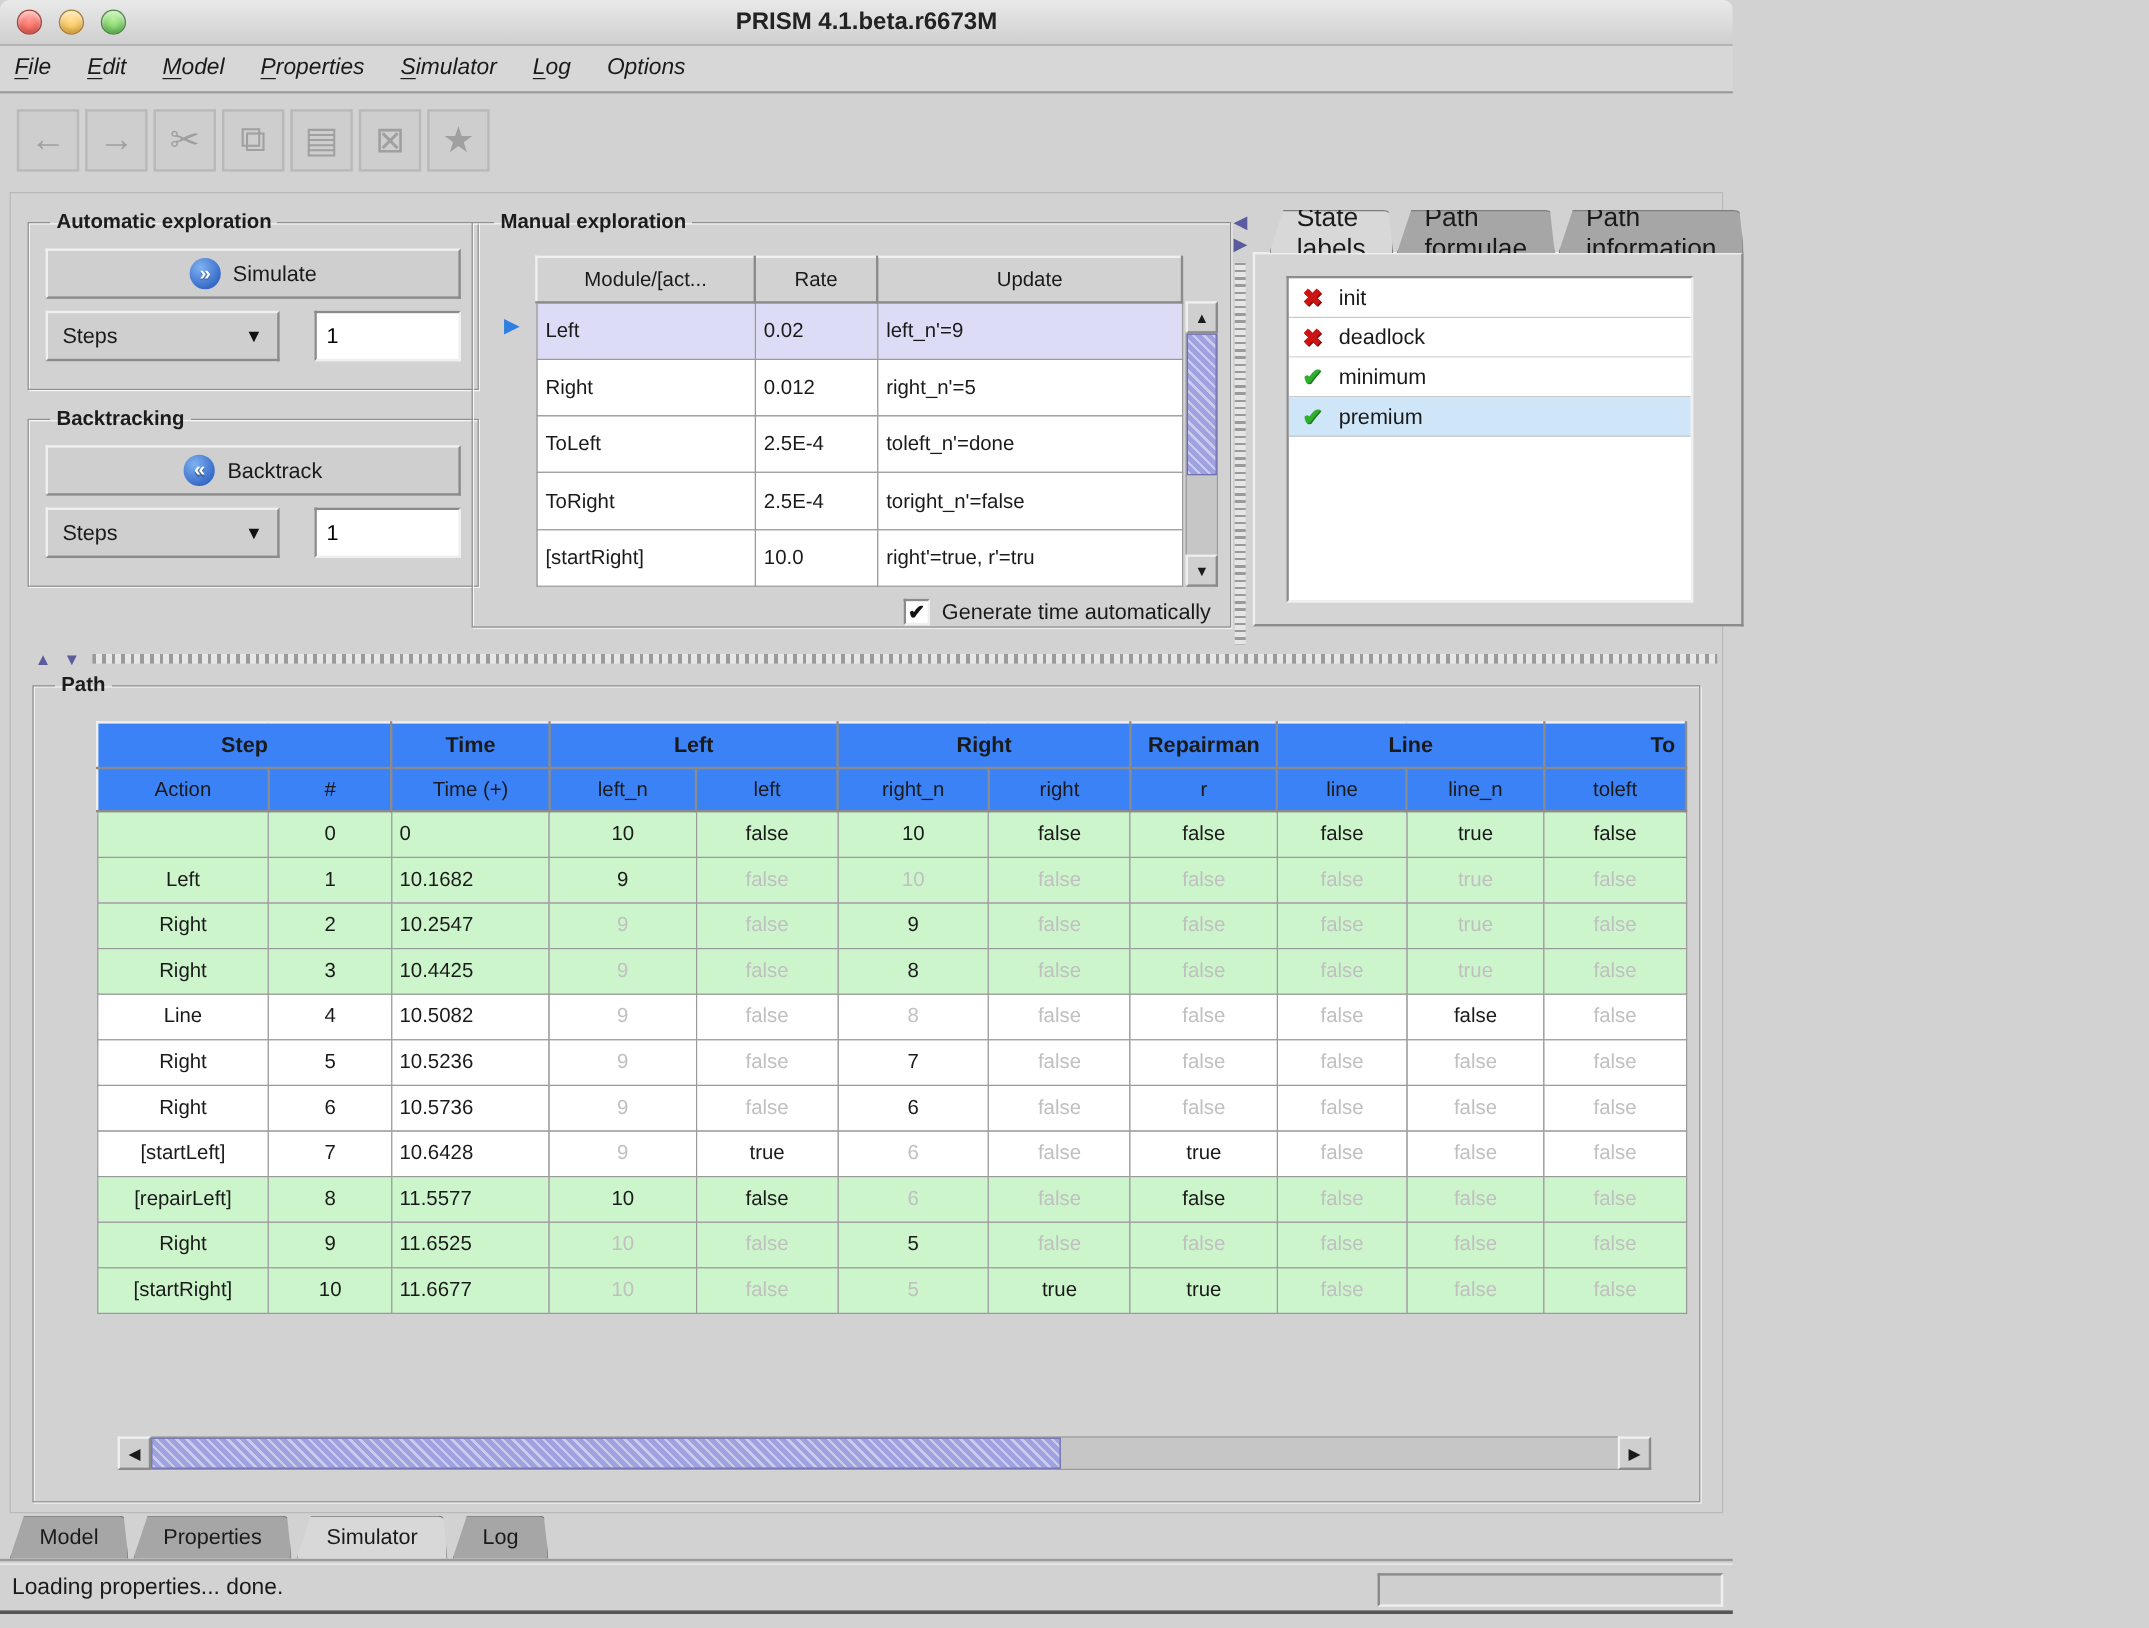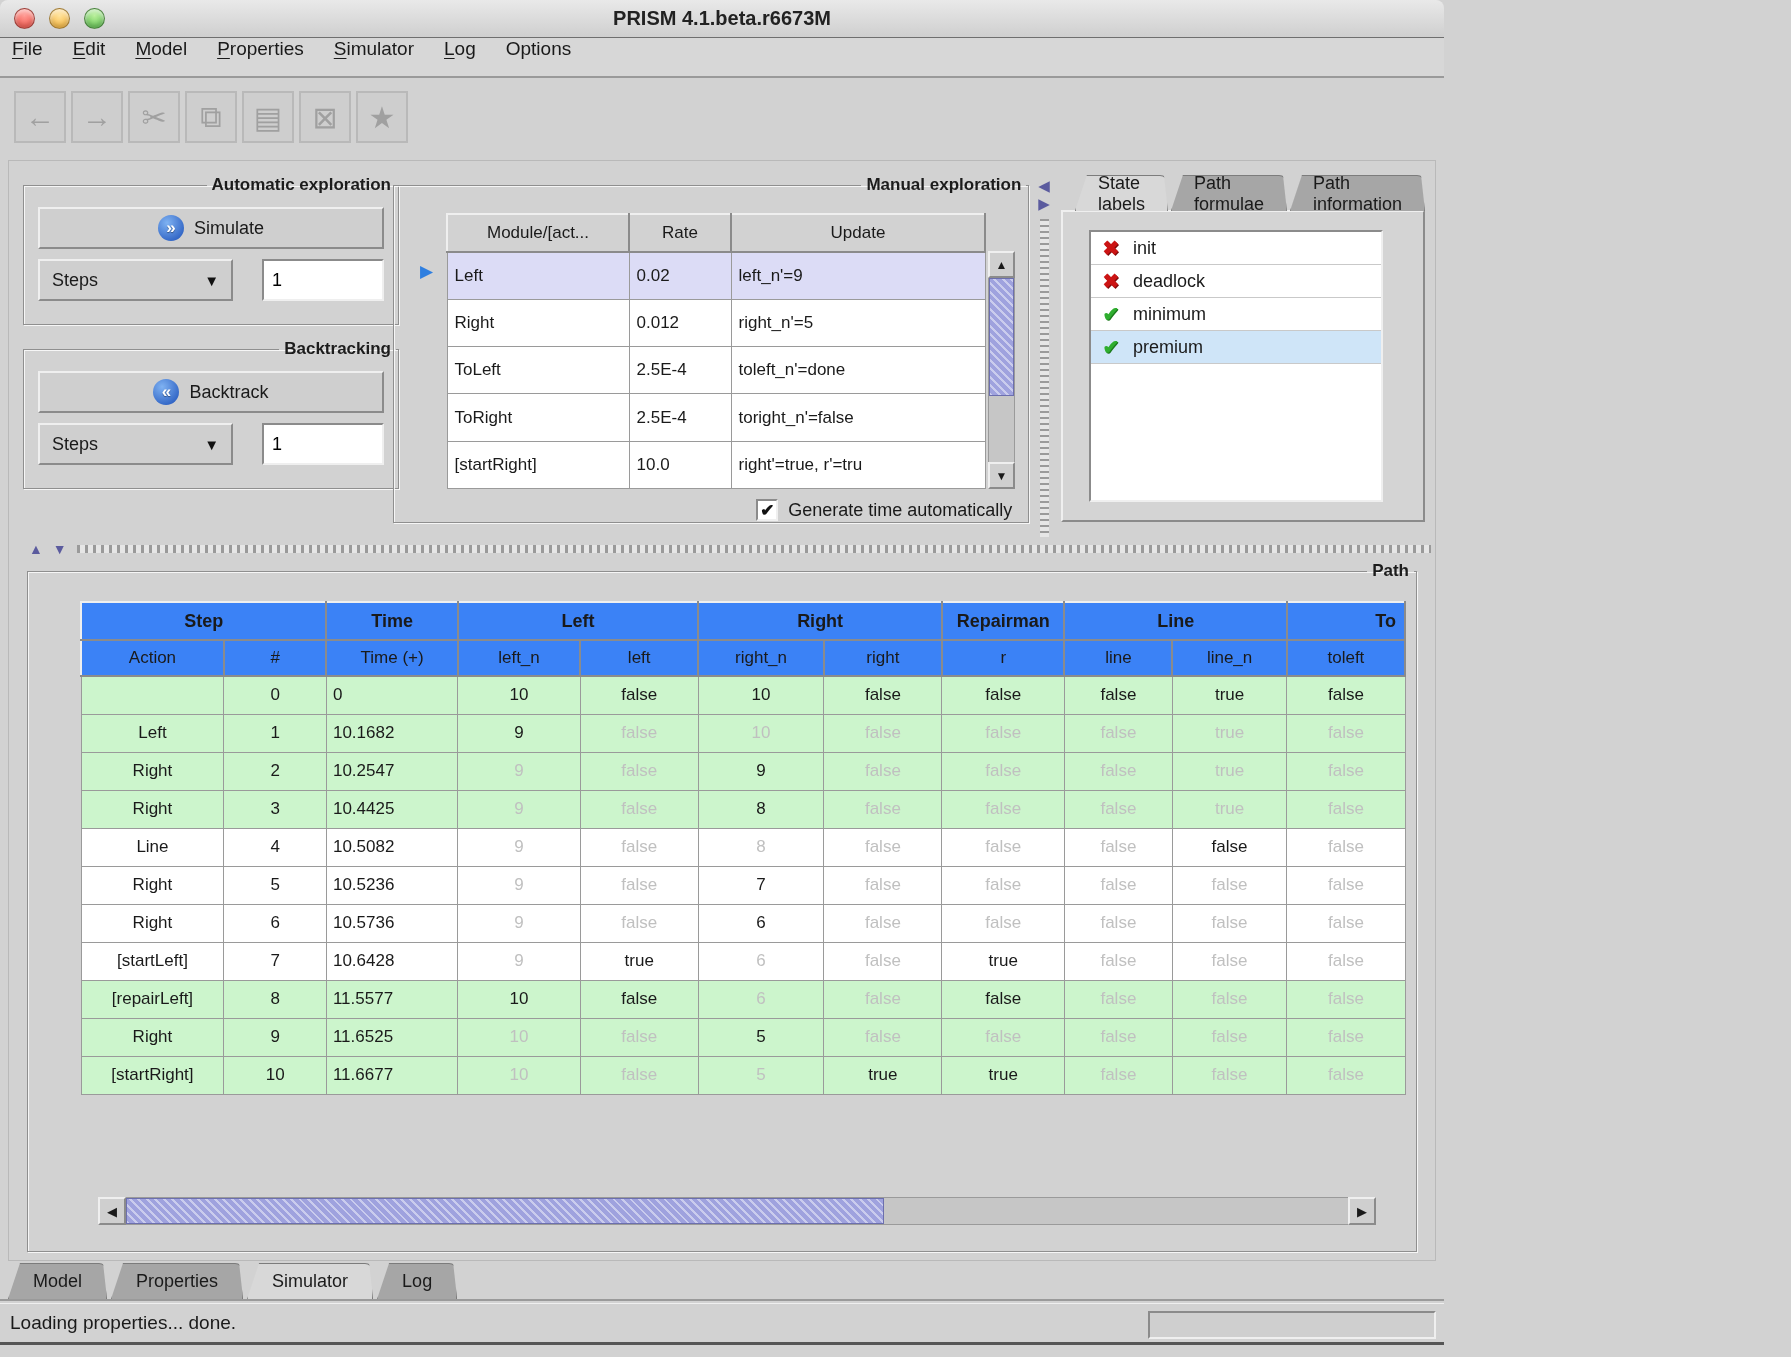--- a/index.html
+++ b/index.html
@@ -13,38 +13,38 @@
               border-radius:8px 8px 0 0; position:relative; display:flex; align-items:center; justify-content:center; }
   .title-text { font-size:20px; font-weight:bold; color:#222; }
   .lights { position:absolute; left:14px; top:8px; display:flex; gap:14px; }
   .light { width:21px; height:21px; border-radius:50%; border:1px solid rgba(0,0,0,.35);
            box-shadow:inset 0 3px 4px rgba(255,255,255,.65), inset 0 -3px 4px rgba(0,0,0,.18); }
   .light.red{ background:radial-gradient(circle at 50% 35%, #ff9a93, #ee4b40); }
   .light.yellow{ background:radial-gradient(circle at 50% 35%, #ffe29a, #f4ad2d); }
   .light.green{ background:radial-gradient(circle at 50% 35%, #b9f09a, #52b946); }
 
   
-  .menubar { height:40px; display:flex; padding-left:12px; gap:30px;
-             background:#d7d7d7; border-bottom:2px solid #9a9a9a; font-size:19px; }
+  .menubar { height:40px; display:flex; align-items:center; padding-left:12px; gap:30px;
+             background:#d7d7d7; border-bottom:2px solid #9a9a9a; font-size:19px;font-style:italic; }
   .menu-item { cursor:default; }
   .menu-item u { text-decoration:underline; text-underline-offset:3px; }
 
   
   .toolbar { height:78px; display:flex; align-items:center; padding-left:14px; gap:5px; background:#d2d2d2; }
   .tool-btn { width:52px; height:52px; border:2px solid #b9b9b9; background:#cecece;
               display:flex; align-items:center; justify-content:center;
               font-size:30px; color:#a0a0a0; }
 
   
   .bevel-out { border:2px solid; border-color:#efefef #8b8b8b #8b8b8b #efefef; }
   .bevel-in  { border:2px solid; border-color:#8b8b8b #efefef #efefef #8b8b8b; }
 
   fieldset.grp { border:1px solid #8f8f8f; box-shadow:1px 1px 0 rgba(255,255,255,.8), inset 1px 1px 0 rgba(255,255,255,.8);
                  padding:6px 10px 10px 10px; }
-  fieldset.grp > legend { font-size:17px; font-weight:bold; padding:0 5px; margin-left:8px; color:#1c1c1c;text-align:right; }
+  fieldset.grp > legend { font-size:17px; font-weight:bold; padding:0 5px; margin-left:8px; color:#1c1c1c; }
 
   
   .main { position:absolute; left:8px; right:8px; top:160px; bottom:96px; border:1px solid #b9b9b9; background:#d2d2d2; }
   .toprow { position:absolute; left:4px; top:4px; right:4px; height:372px; display:flex; }
 
   .left-col { width:372px; padding:10px 6px 0 10px; }
   .left-col fieldset.grp { margin-bottom:14px; height:150px; }
 
   .big-btn { height:42px; margin:6px 4px 10px 4px; background:#cfcfcf; display:flex; align-items:center; justify-content:center;
              gap:10px; font-size:18px; }
@@ -84,21 +84,21 @@
   .vsplit .dots { flex:1; width:9px; margin-top:4px;
                   background:repeating-linear-gradient(180deg,#9a9a9a 0 2px,#e6e6e6 2px 6px); }
   .hsplit { position:absolute; left:4px; right:4px; top:380px; height:15px; display:flex; align-items:center; gap:10px; padding-left:16px; }
   .hsplit .tri { color:#5b5b9e; font-size:14px; }
   .hsplit .dots { flex:1; height:8px;
                   background:repeating-linear-gradient(90deg,#9a9a9a 0 3px,#e6e6e6 3px 8px); }
 
   
   .tabpane { flex:1; padding:10px 6px 0 2px; }
   .tabs-row { display:flex; gap:3px; padding-left:14px; }
-  .tab { height:36px; padding:0 22px; display:flex; align-items:center; font-size:18px;
+  .tab { height:36px; padding:0 22px; display:flex; align-items:center; font-size:22px;
          clip-path:polygon(12px 0, calc(100% - 4px) 0, 100% 100%, 0 100%);
          background:#a6a6a6; border:1px solid #7c7c7c; border-bottom:none; border-radius:8px 8px 0 0; }
   .tab.active { background:#d8d8d8; }
   .tab-content { height:312px; background:#d4d4d4; border:2px solid; border-color:#efefef #8b8b8b #8b8b8b #efefef;
                  margin-top:-1px; padding:18px 40px 18px 26px; }
   .labels-list { list-style:none; background:#fff; border:2px solid; border-color:#8b8b8b #efefef #efefef #8b8b8b;
                  height:100%; overflow:hidden; }
   .labels-list li { height:33px; display:flex; align-items:center; gap:10px; padding-left:8px;
                     border-bottom:1px solid #c9c9c9; font-size:18px; background:#fff; }
   .labels-list li.sel { background:#cfe5f8; }

